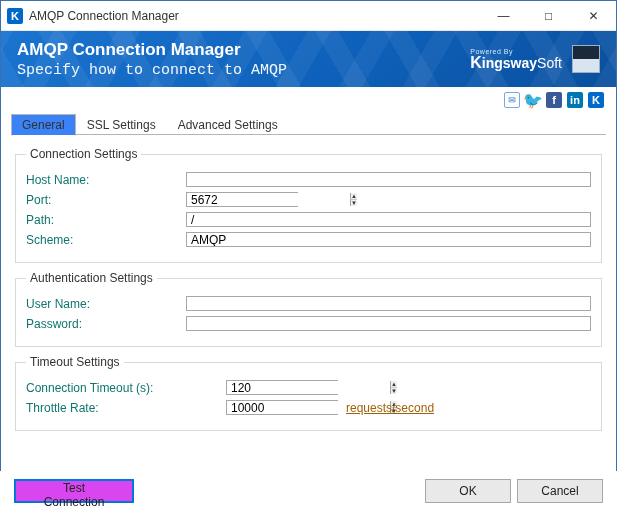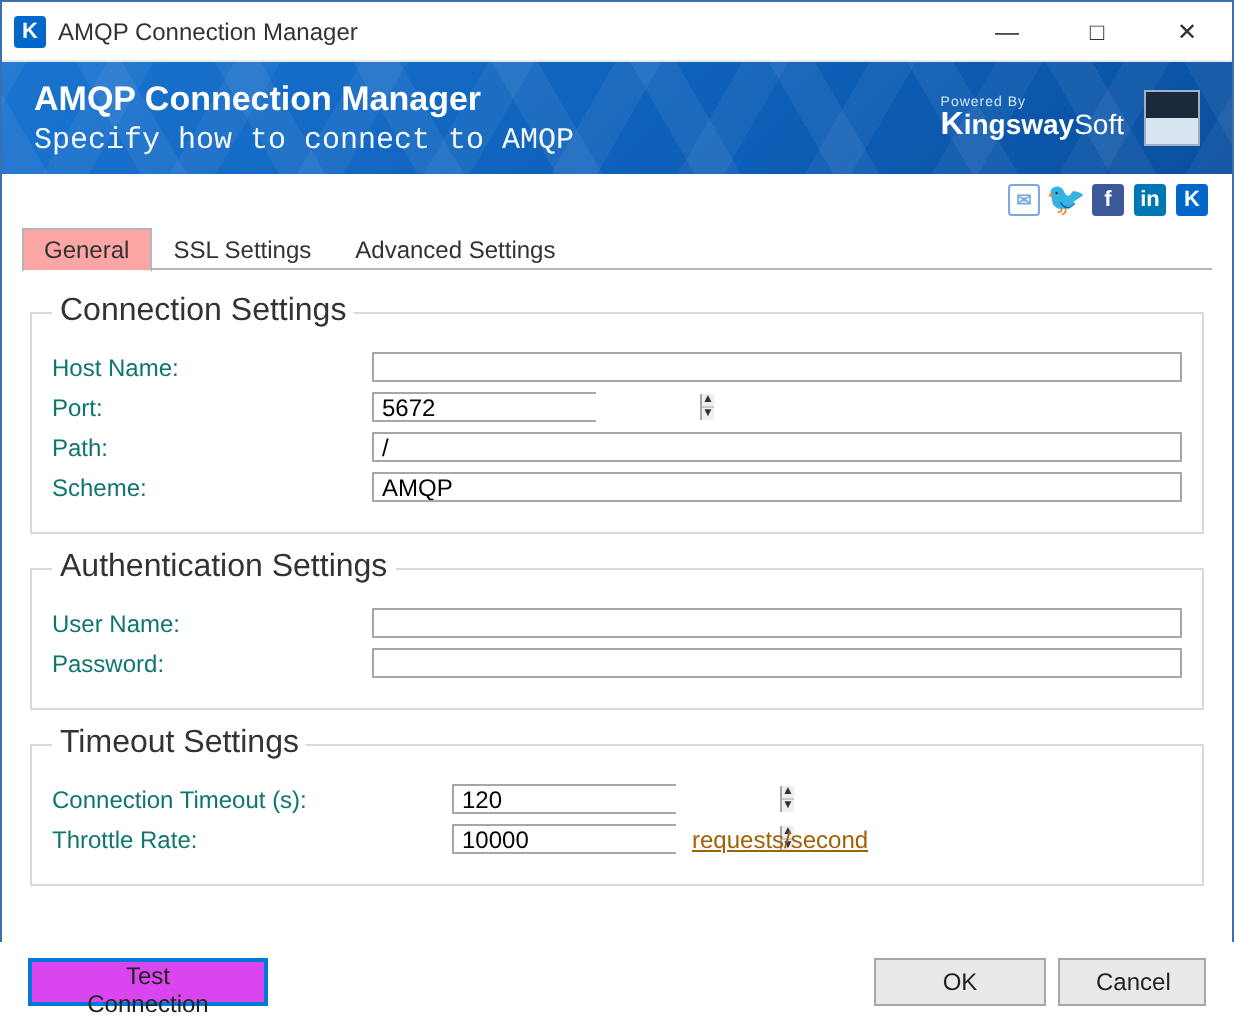--- a/index.html
+++ b/index.html
@@ -100,36 +100,36 @@
   .tab {
     padding: 3px 10px 3px 10px;
     color:#333;
     position:relative;
     border:1px solid transparent;
     border-bottom:none;
     z-index:1;
     background:transparent;
   }
   .tab.active {
-    background:#fca5a5;
+    background:#3b82f6;
     border:1px solid #b5b5b5;
     border-bottom:1px solid #fff;
     margin-bottom:-1px;
   }
 
   
   .content { padding: 6px 14px 4px 14px; }
 
   fieldset {
     border:1px solid #d9d9d9;
     border-radius:0;
     margin: 6px 0 8px 0;
     padding: 6px 10px 10px 10px;
   }
-  legend { color:#333; padding: 0 4px; font-size:16px;}
+  legend { color:#333; padding: 0 4px; font-size:12px;}
 
   .row { display:flex; align-items:center; margin: 5px 0; }
   .row label { width: 160px; color:#0f766e; }
   .textin, .spinwrap {
     flex:1;
     border:1px solid #a7a7a7;
     height:15px;
     background:#fff;
   }
   .textin { padding: 0 4px; font-family:inherit; font-size:12px; outline:none;}
@@ -279,14 +279,14 @@
       </div>
       <span class="unit">requests/second</span>
     </div>
   </fieldset>
 </div>
 
 <div class="footer">
   <button class="btn primary" style="width:120px">Test Connection</button>
   <div class="spacer"></div>
   <button class="btn" style="width:86px; margin-right:6px;">OK</button>
-  <button class="btn" style="width:74px">Cancel</button>
+  <button class="btn" style="width:86px">Cancel</button>
 </div>
 
 </body></html>

